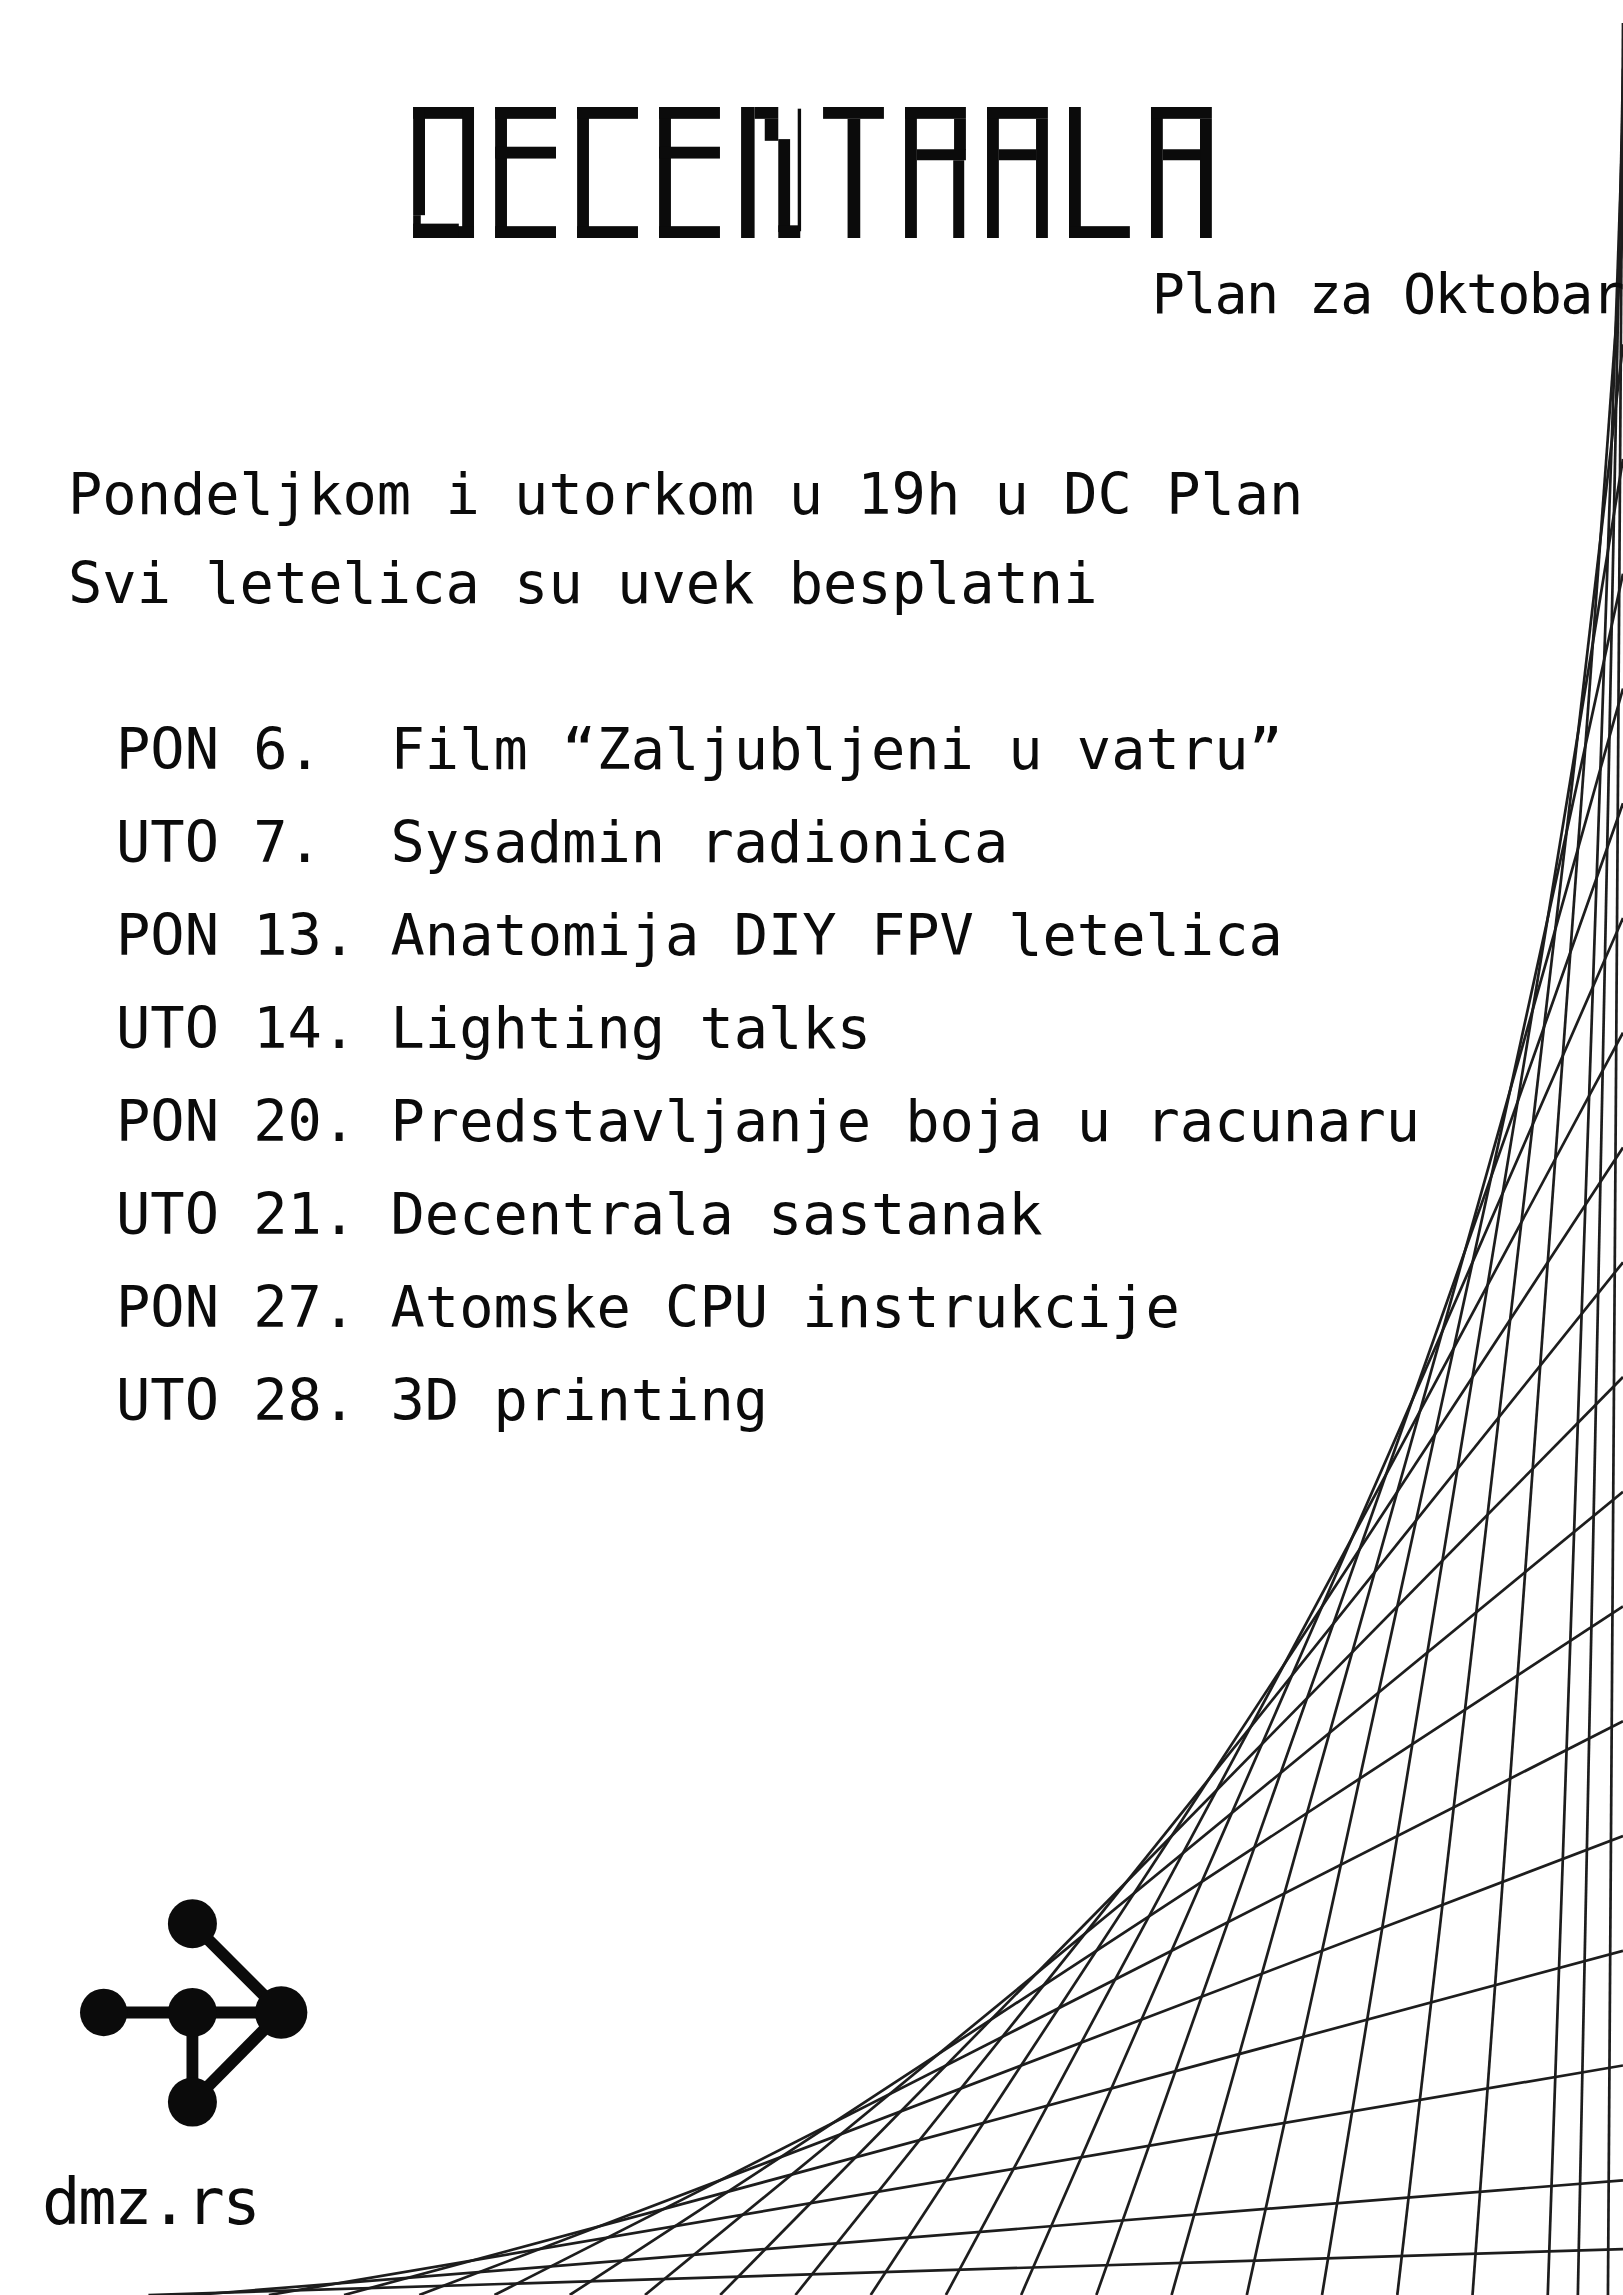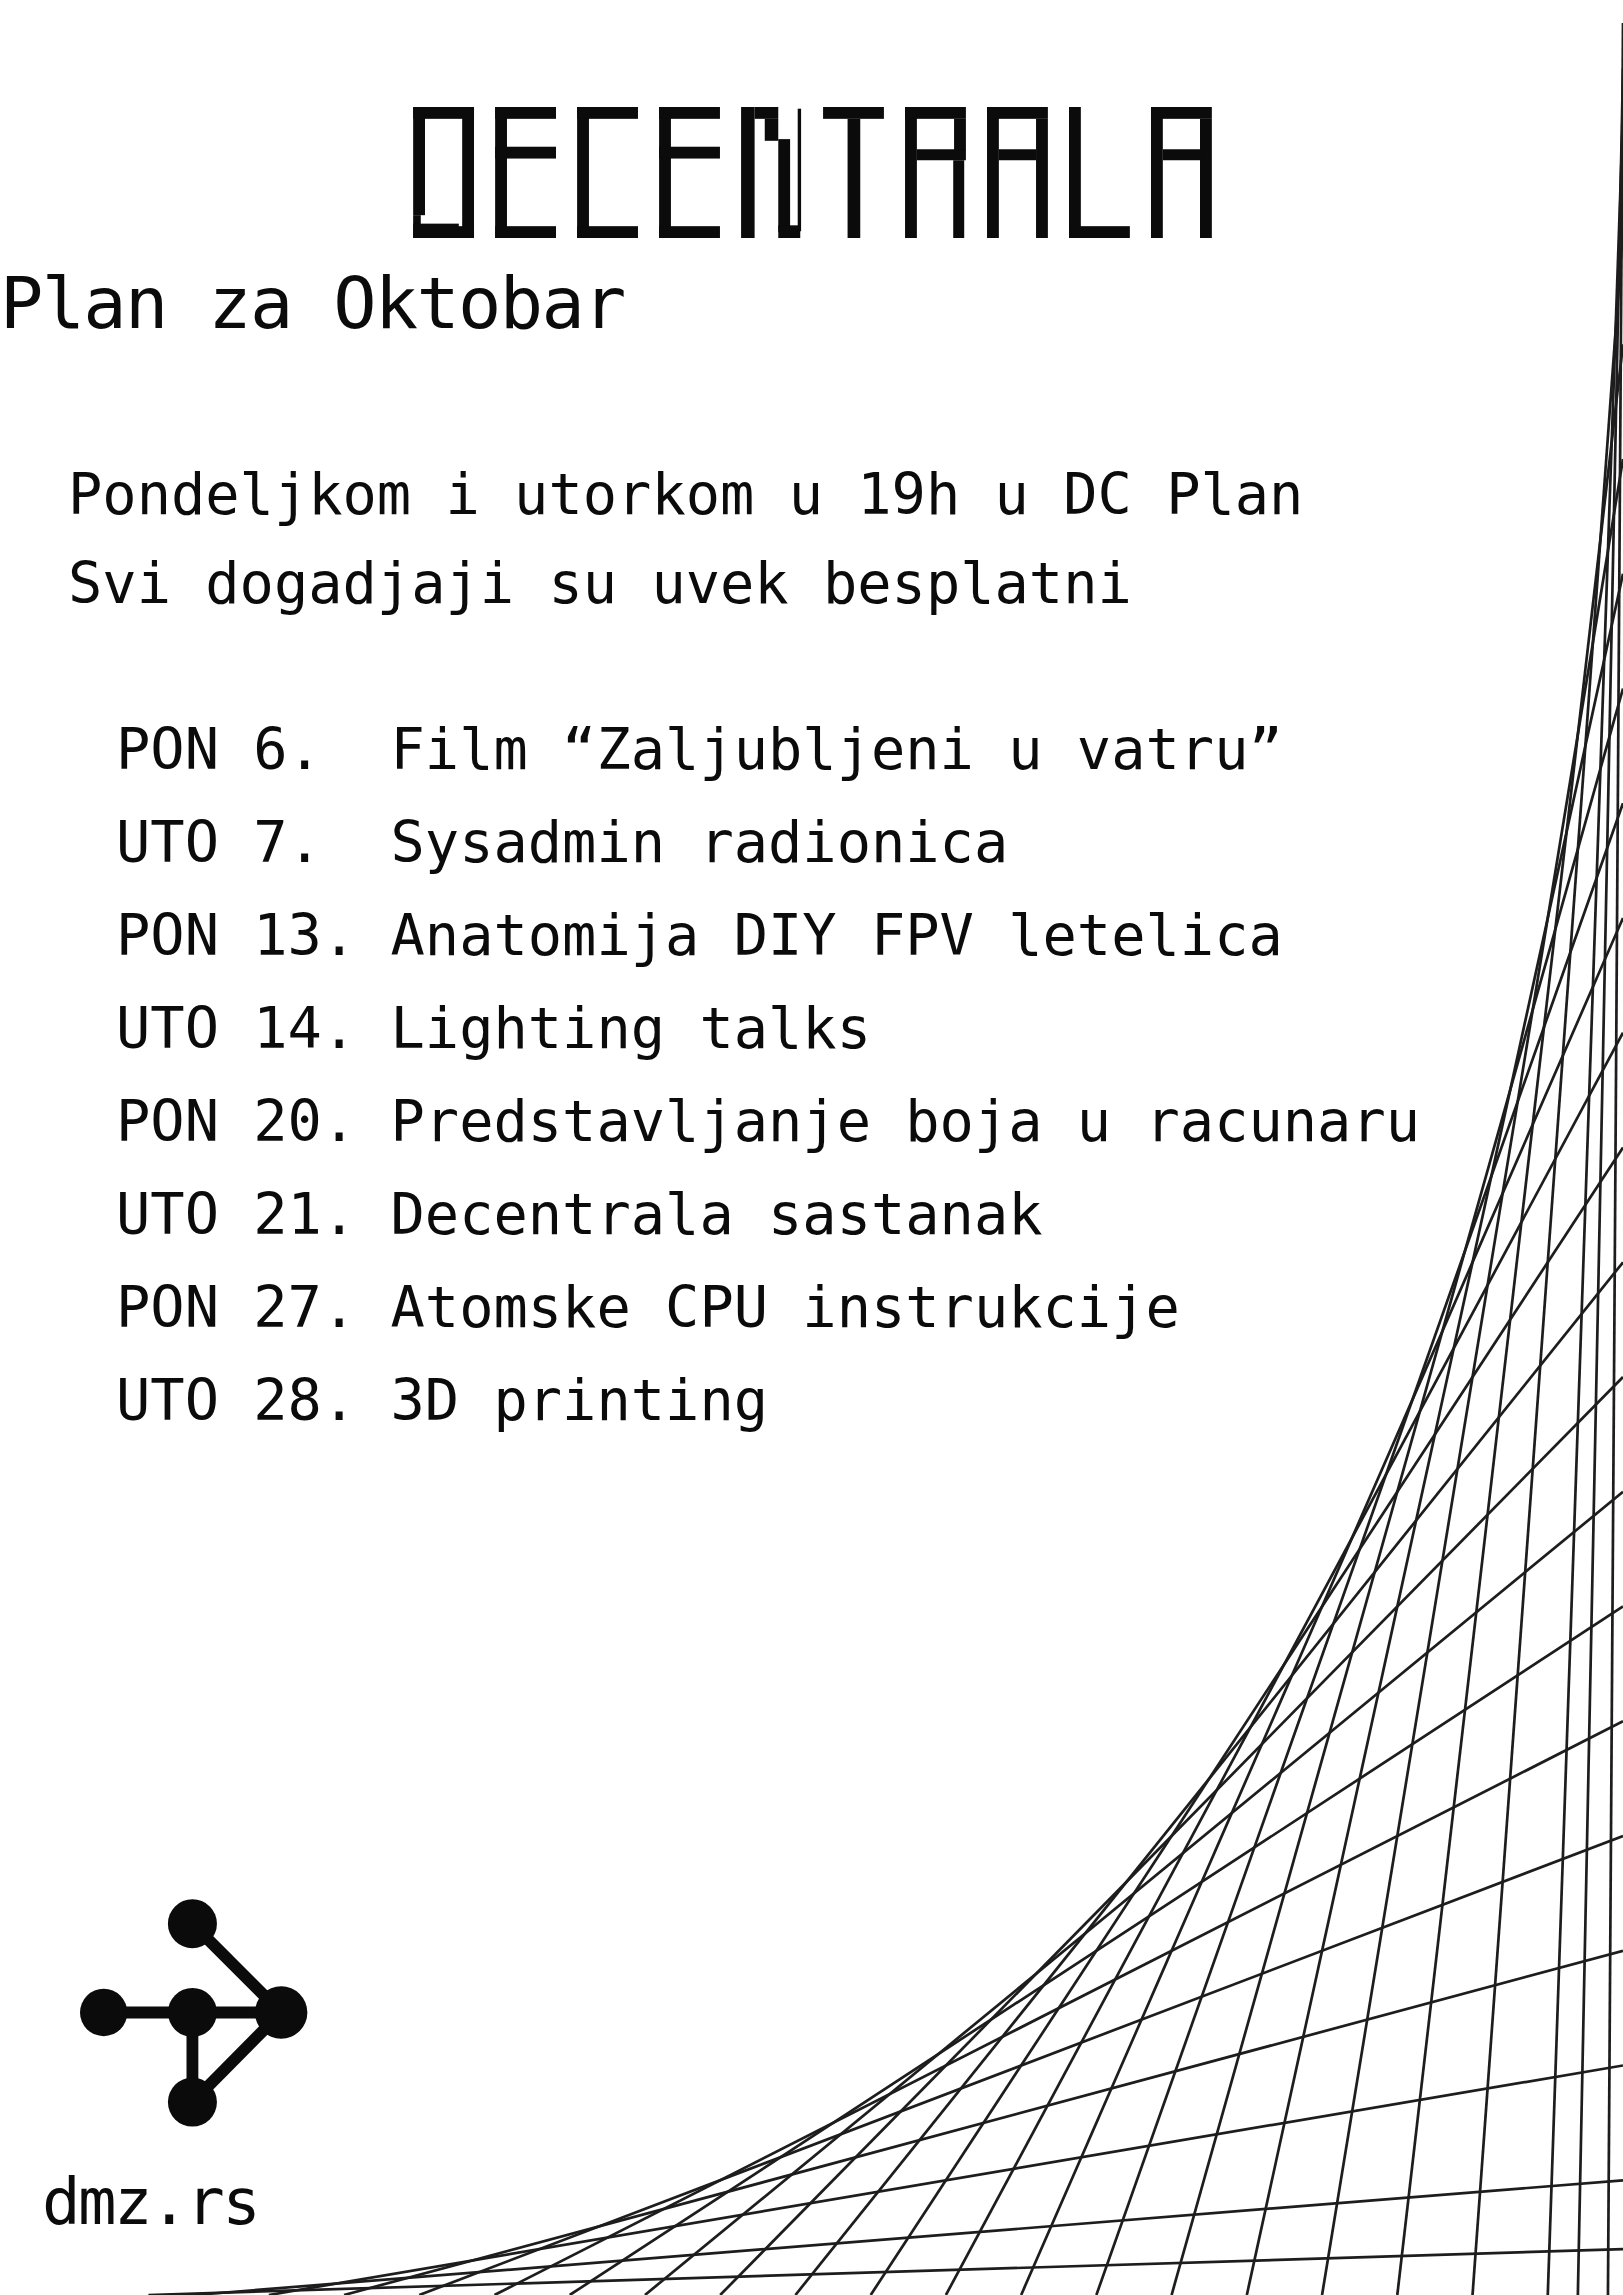--- a/index.html
+++ b/index.html
@@ -33,22 +33,22 @@
     width: 799px;
     height: 131px;
     z-index: 2;
   }
 
   .subtitle {
     position: absolute;
     left: 0;
     top: 264px;
     width: 1623px;
-    text-align: left;
-    font-size: 72px;
+    text-align: right;
+    font-size: 55px;
     line-height: 1.1;
     letter-spacing: -1.7px;
     white-space: pre;
     z-index: 2;
   }
 
   .intro {
     position: absolute;
     left: 68px;
     top: 450px;
@@ -180,21 +180,21 @@
       <g transform="translate(873,0)">
         <rect x="0" y="0" width="14" height="155" fill="#0b0b0b"></rect>
         <rect x="0" y="0" width="72" height="14" fill="#0b0b0b"></rect>
         <rect x="58" y="14" width="14" height="141" fill="#0b0b0b"></rect>
         <rect x="14" y="50" width="44" height="13" fill="#0b0b0b"></rect>
       </g>
     </svg>
 
   <div class="subtitle">Plan za Oktobar</div>
 
-  <div class="intro" id="intro-block"><div>Pondeljkom i utorkom u 19h u DC Plan</div><div>Svi dogadjaji su uvek besplatni</div></div>
+  <div class="intro" id="intro-block"><div>Pondeljkom i utorkom u 19h u DC Plan</div><div>Svi letelica su uvek besplatni</div></div>
 
   <div class="schedule" id="schedule-block"><div><span class="evt-label">PON 6.</span><span>Film “Zaljubljeni u vatru”</span></div><div><span class="evt-label">UTO 7.</span><span>Sysadmin radionica</span></div><div><span class="evt-label">PON 13.</span><span>Anatomija DIY FPV letelica</span></div><div><span class="evt-label">UTO 14.</span><span>Lighting talks</span></div><div><span class="evt-label">PON 20.</span><span>Predstavljanje boja u racunaru</span></div><div><span class="evt-label">UTO 21.</span><span>Decentrala sastanak</span></div><div><span class="evt-label">PON 27.</span><span>Atomske CPU instrukcije</span></div><div><span class="evt-label">UTO 28.</span><span>3D printing</span></div></div>
 
   <svg id="logo-svg" viewBox="0 0 320 310" xmlns="http://www.w3.org/2000/svg">
     <g stroke="#0b0b0b" stroke-width="14" fill="none">
       <line x1="62" y1="152" x2="167" y2="152"></line>
       <line x1="167" y1="152" x2="272" y2="152"></line>
       <line x1="167" y1="152" x2="167" y2="258"></line>
       <line x1="167" y1="47" x2="272" y2="152"></line>
       <line x1="167" y1="258" x2="272" y2="152"></line>

